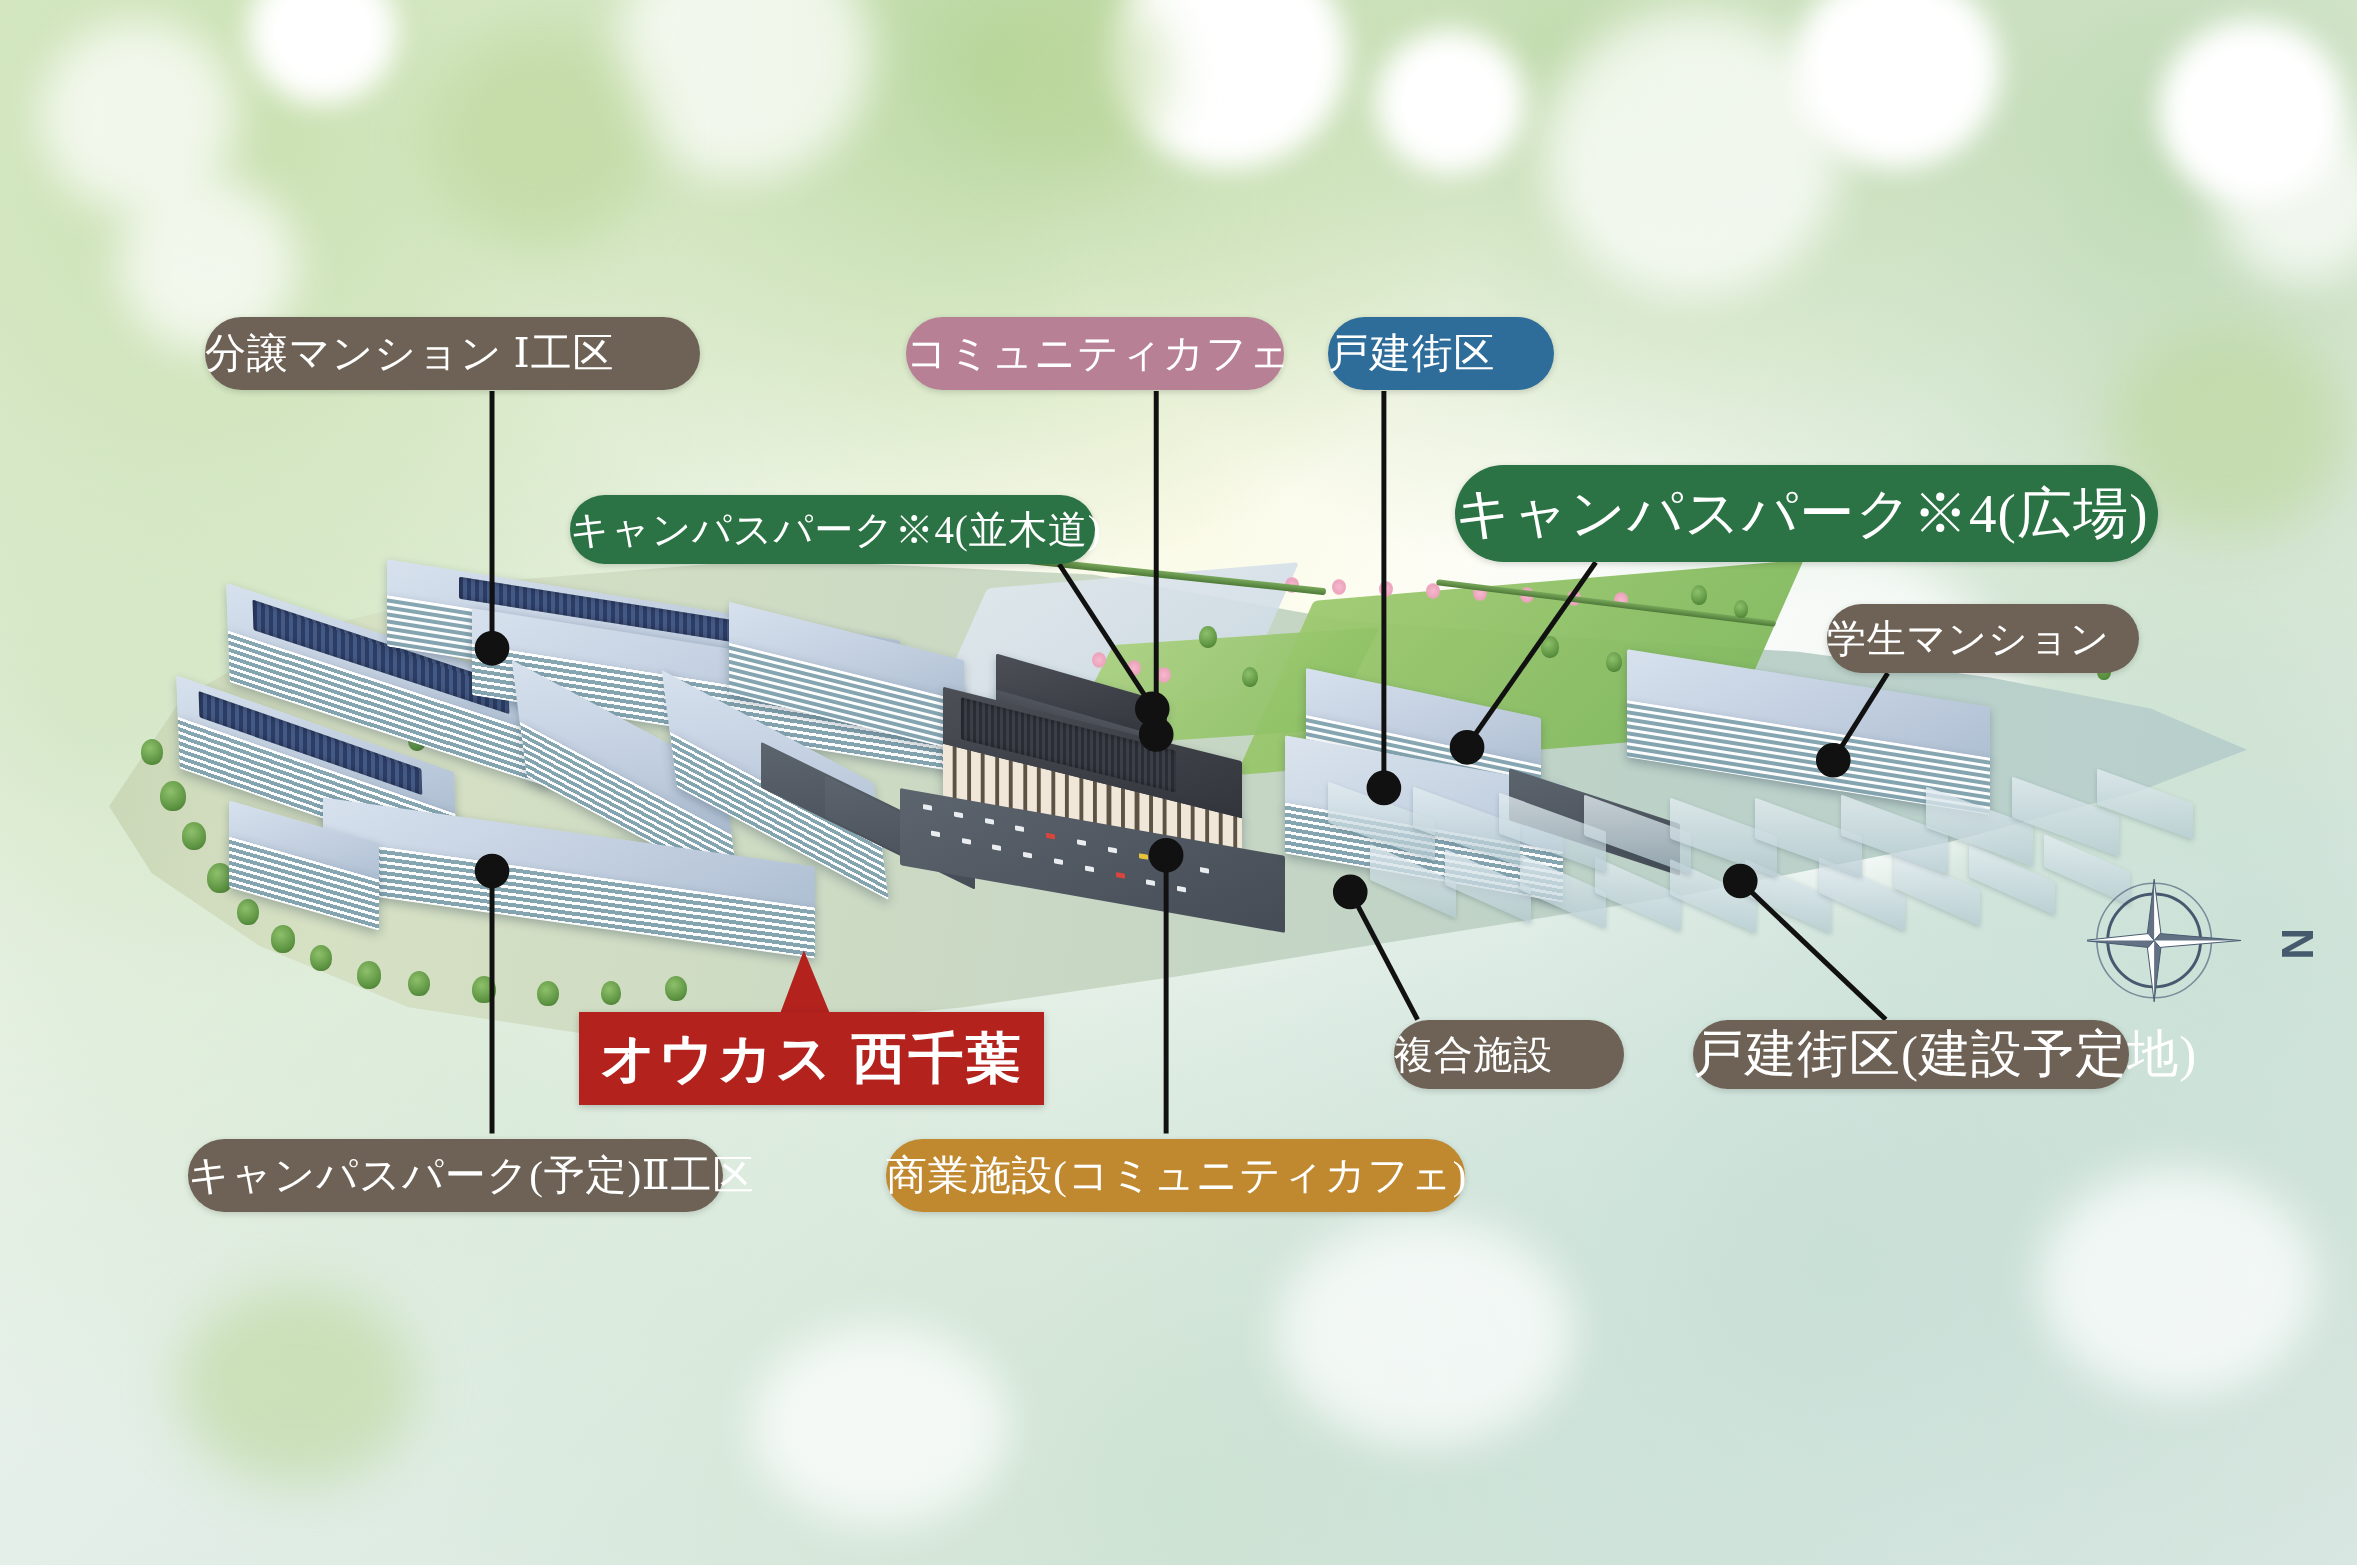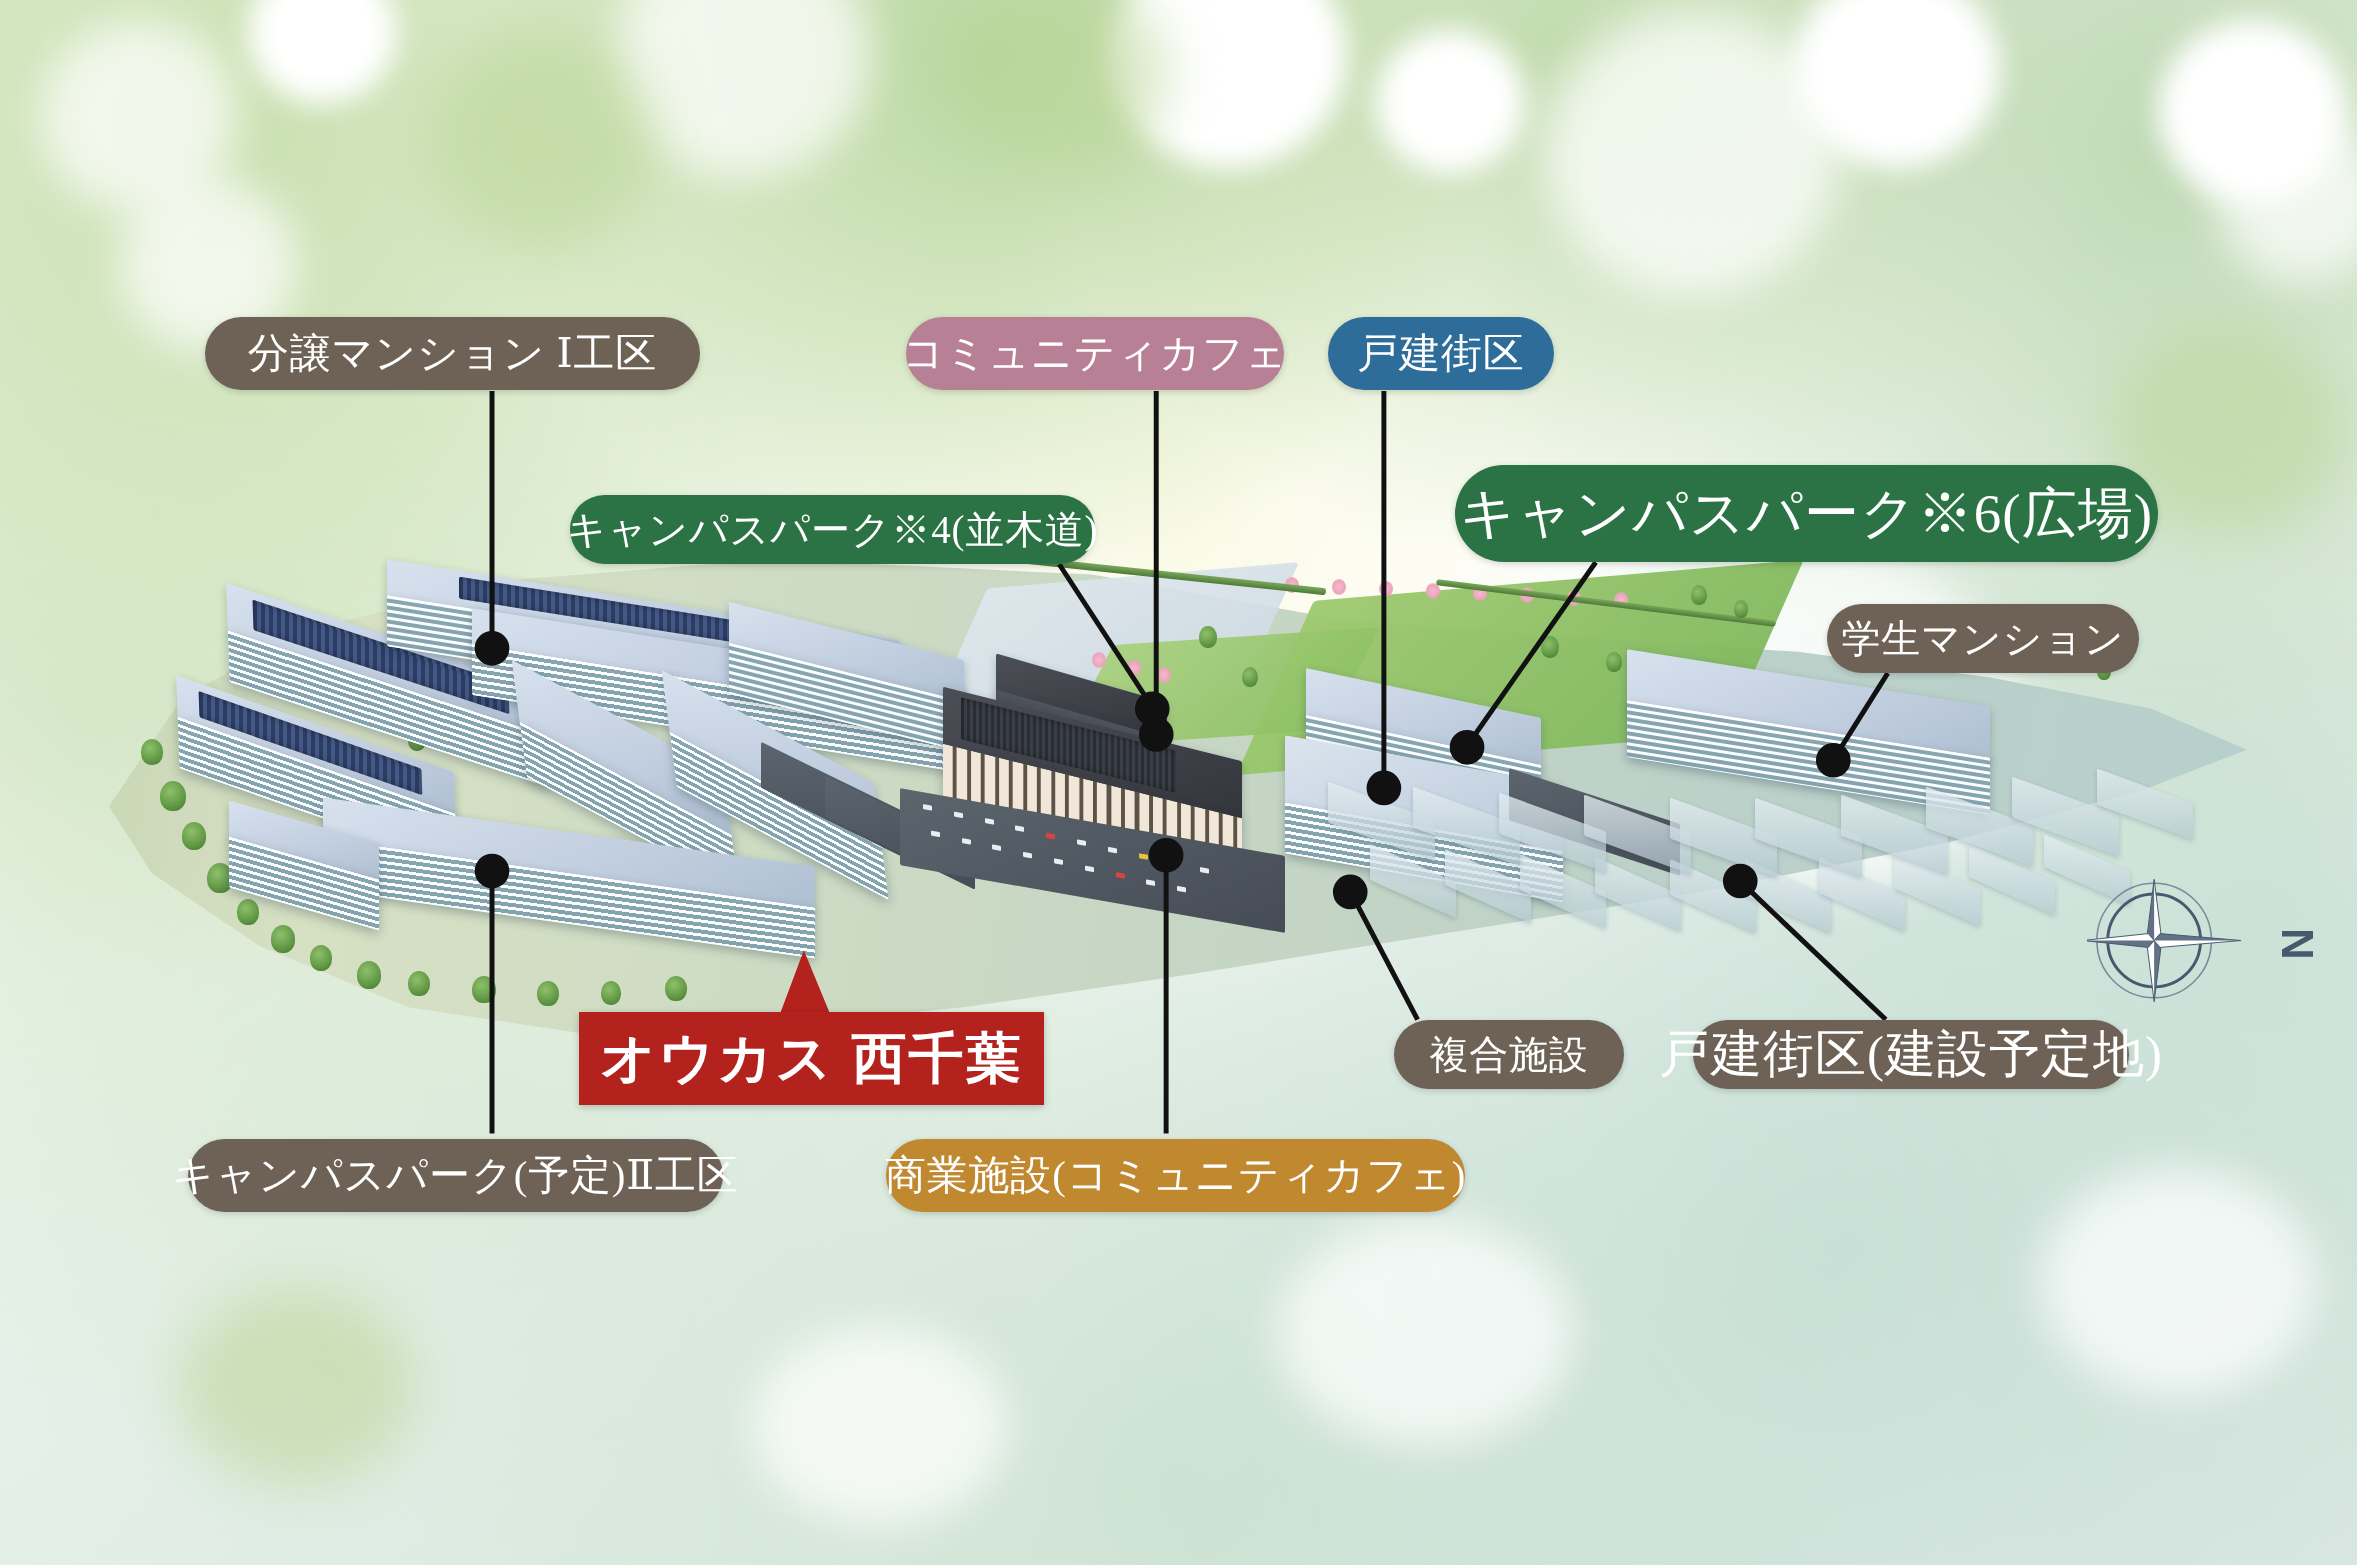--- a/index.html
+++ b/index.html
@@ -91,21 +91,21 @@
   .car{position:absolute;width:9px;height:5px;border-radius:1px;background:#e9edf0;}
   .townhouse{position:absolute;border-radius:2px;
     background:linear-gradient(160deg,rgba(226,236,240,.80),rgba(178,200,208,.70));
     box-shadow:0 2px 5px rgba(40,70,80,.22);}
 
   
   #leaders{position:absolute;inset:0;pointer-events:none;}
 
   
   .pill{
-    position:absolute;display:flex;align-items:center;justify-content:center;
+    position:absolute;display:flex;align-items:center;justify-content:flex-start;
     color:#fff;border-radius:989px;white-space:nowrap;
     font-family:"Liberation Serif","DejaVu Serif",serif;
     letter-spacing:.02em;line-height:1;
     box-shadow:0 2px 6px rgba(0,0,0,.16);
   }
   .c-brown{background:#6d6255;}
   .c-rose {background:#b88095;}
   .c-blue {background:#2e6d9a;}
   .c-green{background:#2b7344;}
   .c-amber{background:#c08930;}
@@ -378,21 +378,21 @@
 
   <div class="pill c-blue" style="left:1328px;top:317px;width:226px;height:73px;font-size:41px;">
     <span>戸建街区</span>
   </div>
 
   <div class="pill c-green" style="left:570px;top:495px;width:525px;height:69px;font-size:39px;">
     <span>キャンパスパーク※4(並木道)</span>
   </div>
 
   <div class="pill c-green" style="left:1455px;top:465px;width:703px;height:97px;font-size:55px;">
-    <span>キャンパスパーク※6(広場)</span>
+    <span>キャンパスパーク※4(広場)</span>
   </div>
 
   <div class="pill c-brown" style="left:1394px;top:1020px;width:230px;height:69px;font-size:39px;">
     <span>複合施設</span>
   </div>
 
   <div class="pill c-brown" style="left:1827px;top:604px;width:312px;height:69px;font-size:39px;">
     <span>学生マンション</span>
   </div>
 

